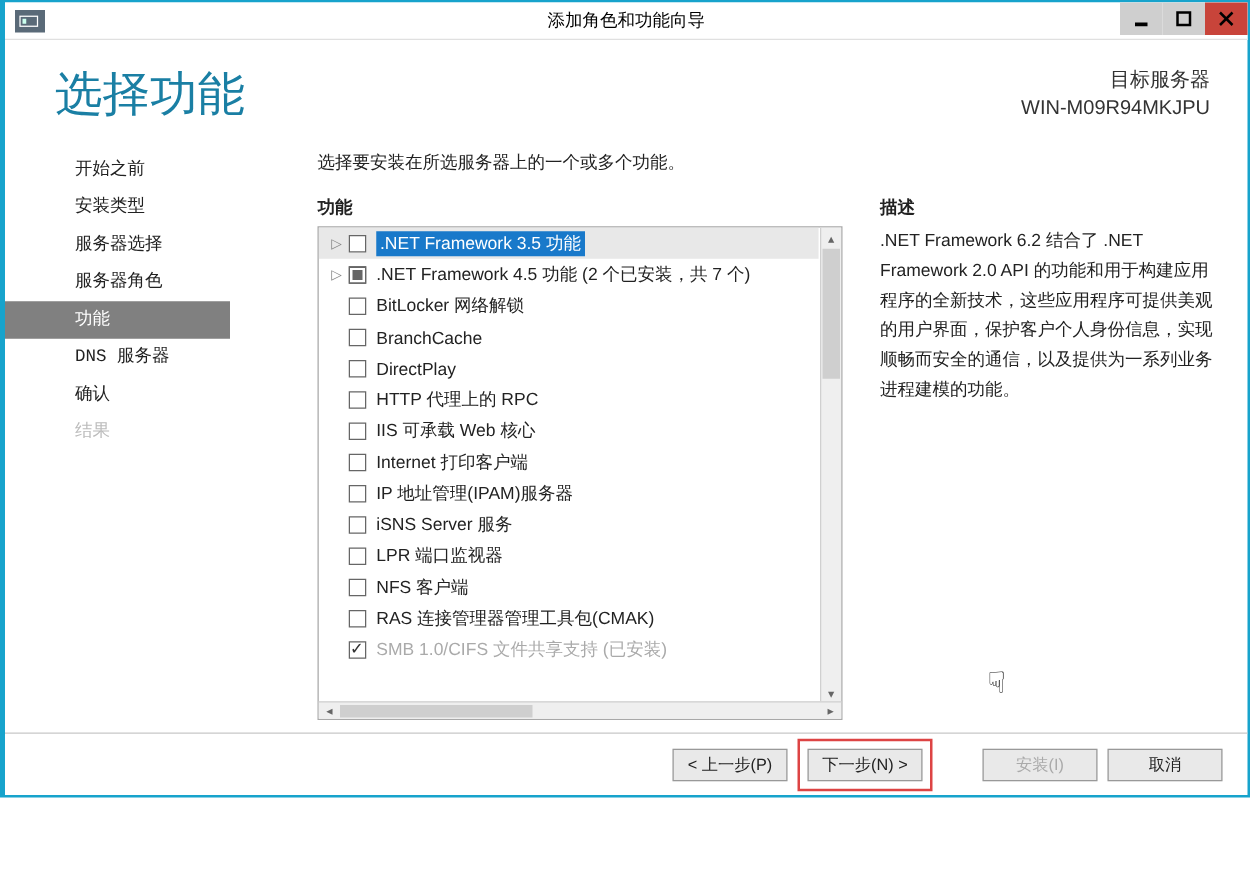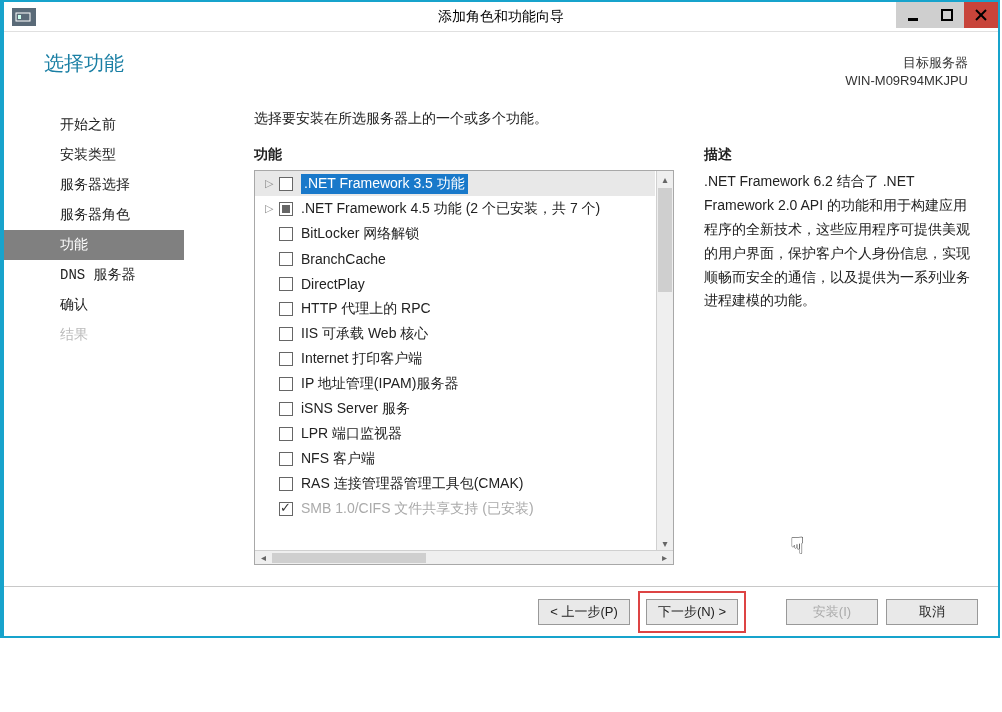--- a/index.html
+++ b/index.html
@@ -68,28 +68,28 @@
     .win-btn.min { background: #cfcfcf; }
     .win-btn.max { background: #cfcfcf; }
     .win-btn.close { background: #c8443a; color: #000; }
     .header-row {
       display: flex;
       justify-content: space-between;
       padding: 18px 30px 10px 40px;
       align-items: flex-start;
     }
     .page-title {
-      font-size: 20px;
+      font-size: 38px;
       color: #1a7fa4;
       font-weight: 300;
       text-align: right;
     }
     .dest-info {
       text-align: right;
-      font-size: 13px;
+      font-size: 16px;
       color: #333;
       line-height: 1.4;
       margin-top: 4px;
     }
     .content {
       display: flex;
       padding: 0 20px 0 0;
     }
     .sidebar {
       width: 180px;

